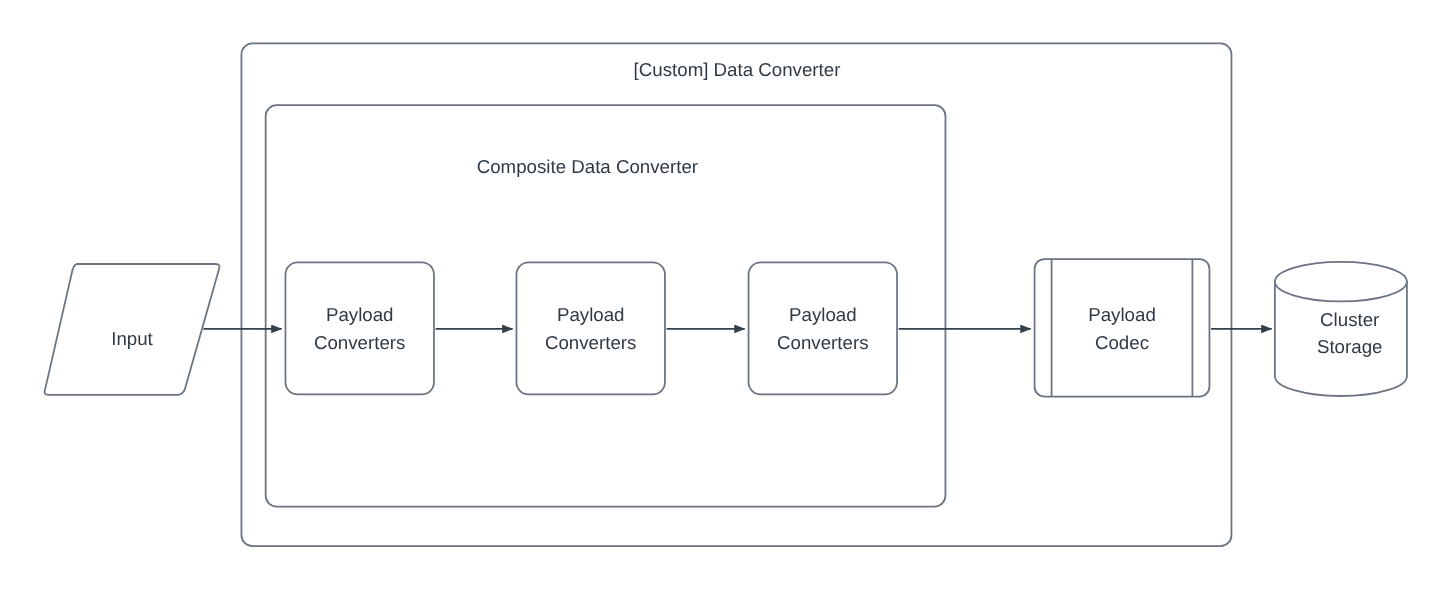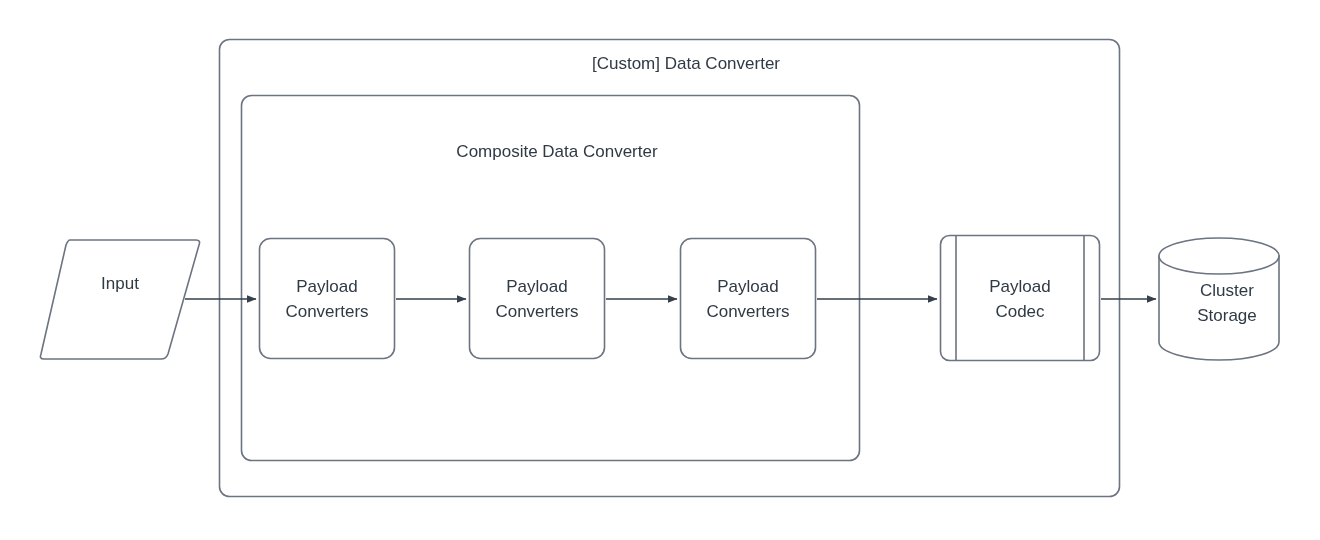--- a/index.html
+++ b/index.html
@@ -73,25 +73,25 @@
       <ellipse cx="1219" cy="256" rx="60" ry="18" fill="#ffffff" stroke="#6b7480" stroke-width="1.6"></ellipse>
     </g>
 
     <line x1="185" y1="299" x2="256" y2="299" stroke="#36404a" stroke-width="1.6" marker-end="url(#arrowhead)"></line>
     <line x1="396" y1="299" x2="466" y2="299" stroke="#36404a" stroke-width="1.6" marker-end="url(#arrowhead)"></line>
     <line x1="606" y1="299" x2="677" y2="299" stroke="#36404a" stroke-width="1.6" marker-end="url(#arrowhead)"></line>
     <line x1="817" y1="299" x2="937" y2="299" stroke="#36404a" stroke-width="1.6" marker-end="url(#arrowhead)"></line>
     <line x1="1101" y1="299" x2="1156" y2="299" stroke="#36404a" stroke-width="1.6" marker-end="url(#arrowhead)"></line>
   </svg>
 
-  <div class="label" style="left:436px; top:52px; width:500px;">[Custom] Data Converter</div>
+  <div class="label" style="left:420px; top:52px; width:500px;">[Custom] Data Converter</div>
 
-  <div class="label" style="left:307px; top:140px; width:500px;">Composite Data Converter</div>
+  <div class="label" style="left:284px; top:140px; width:500px;">Composite Data Converter</div>
 
-  <div class="label" style="left:60px; top:272px; width:120px;">Input</div>
+  <div class="label" style="left:60px; top:297px; width:120px;">Input</div>
 
   <div class="label label-2line" style="left:259px; top:274px; width:136px;">Payload
 Converters</div>
 
   <div class="label label-2line" style="left:469px; top:274px; width:136px;">Payload
 Converters</div>
 
   <div class="label label-2line" style="left:680px; top:274px; width:136px;">Payload
 Converters</div>
 

